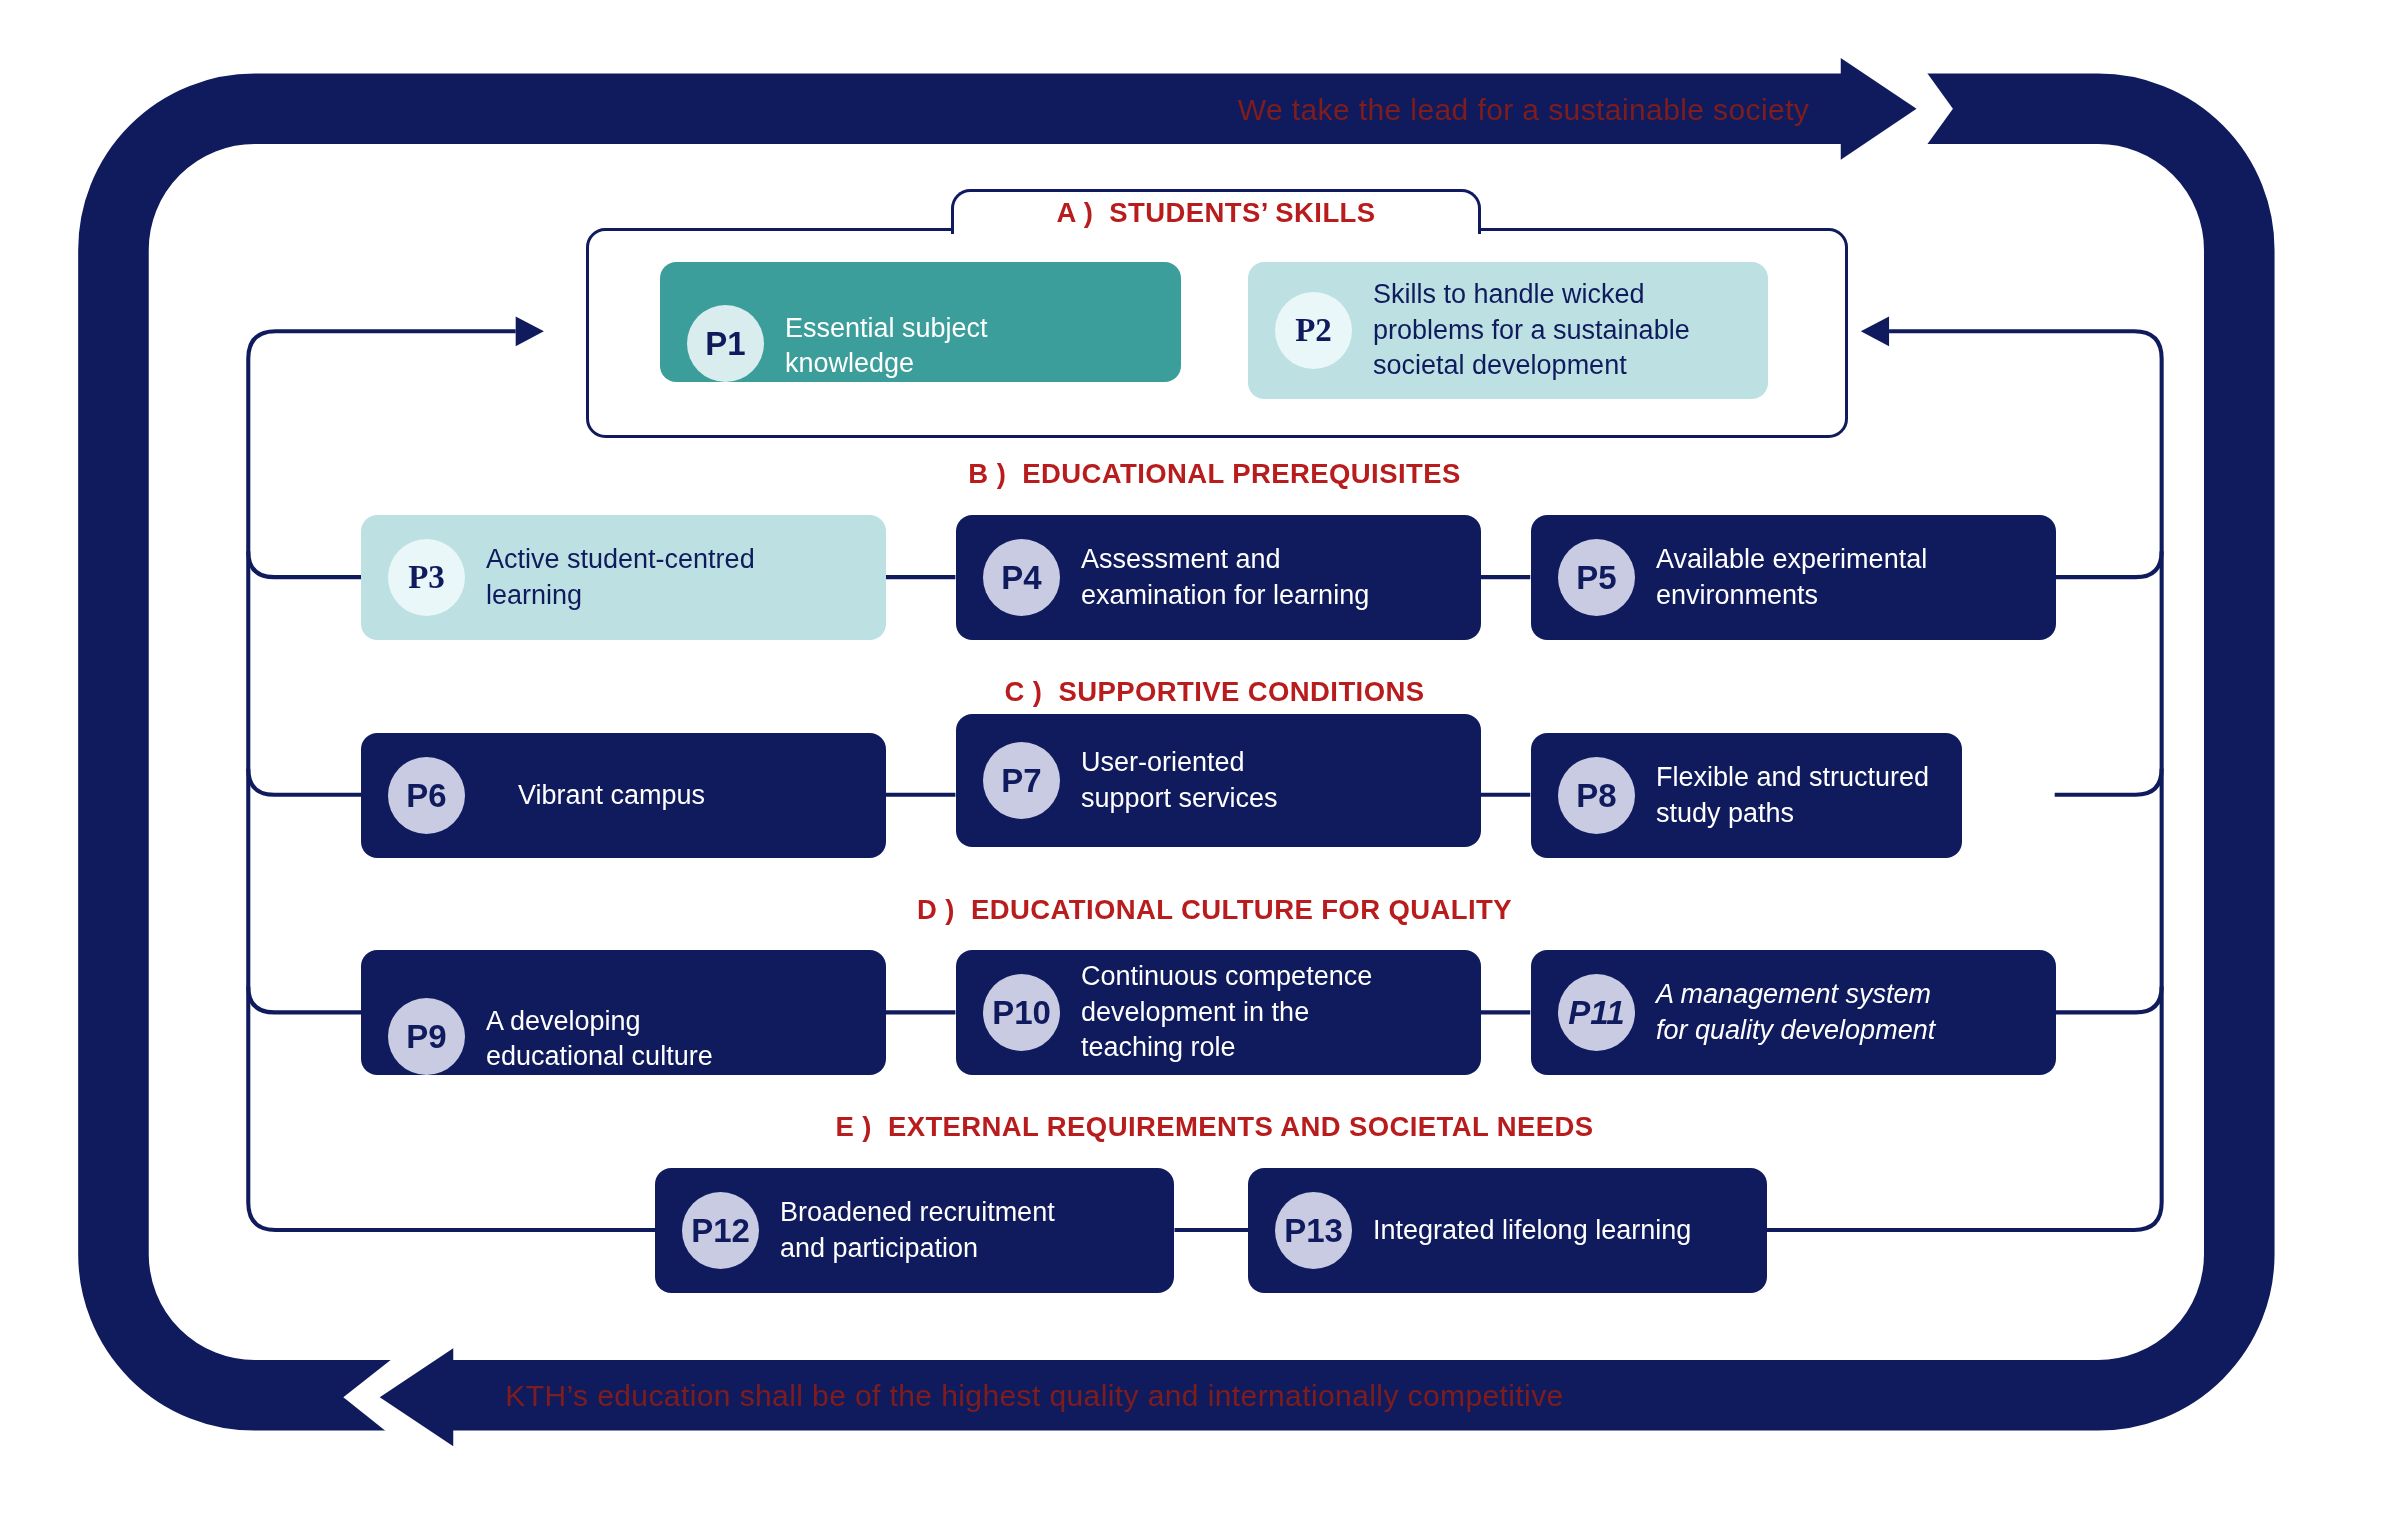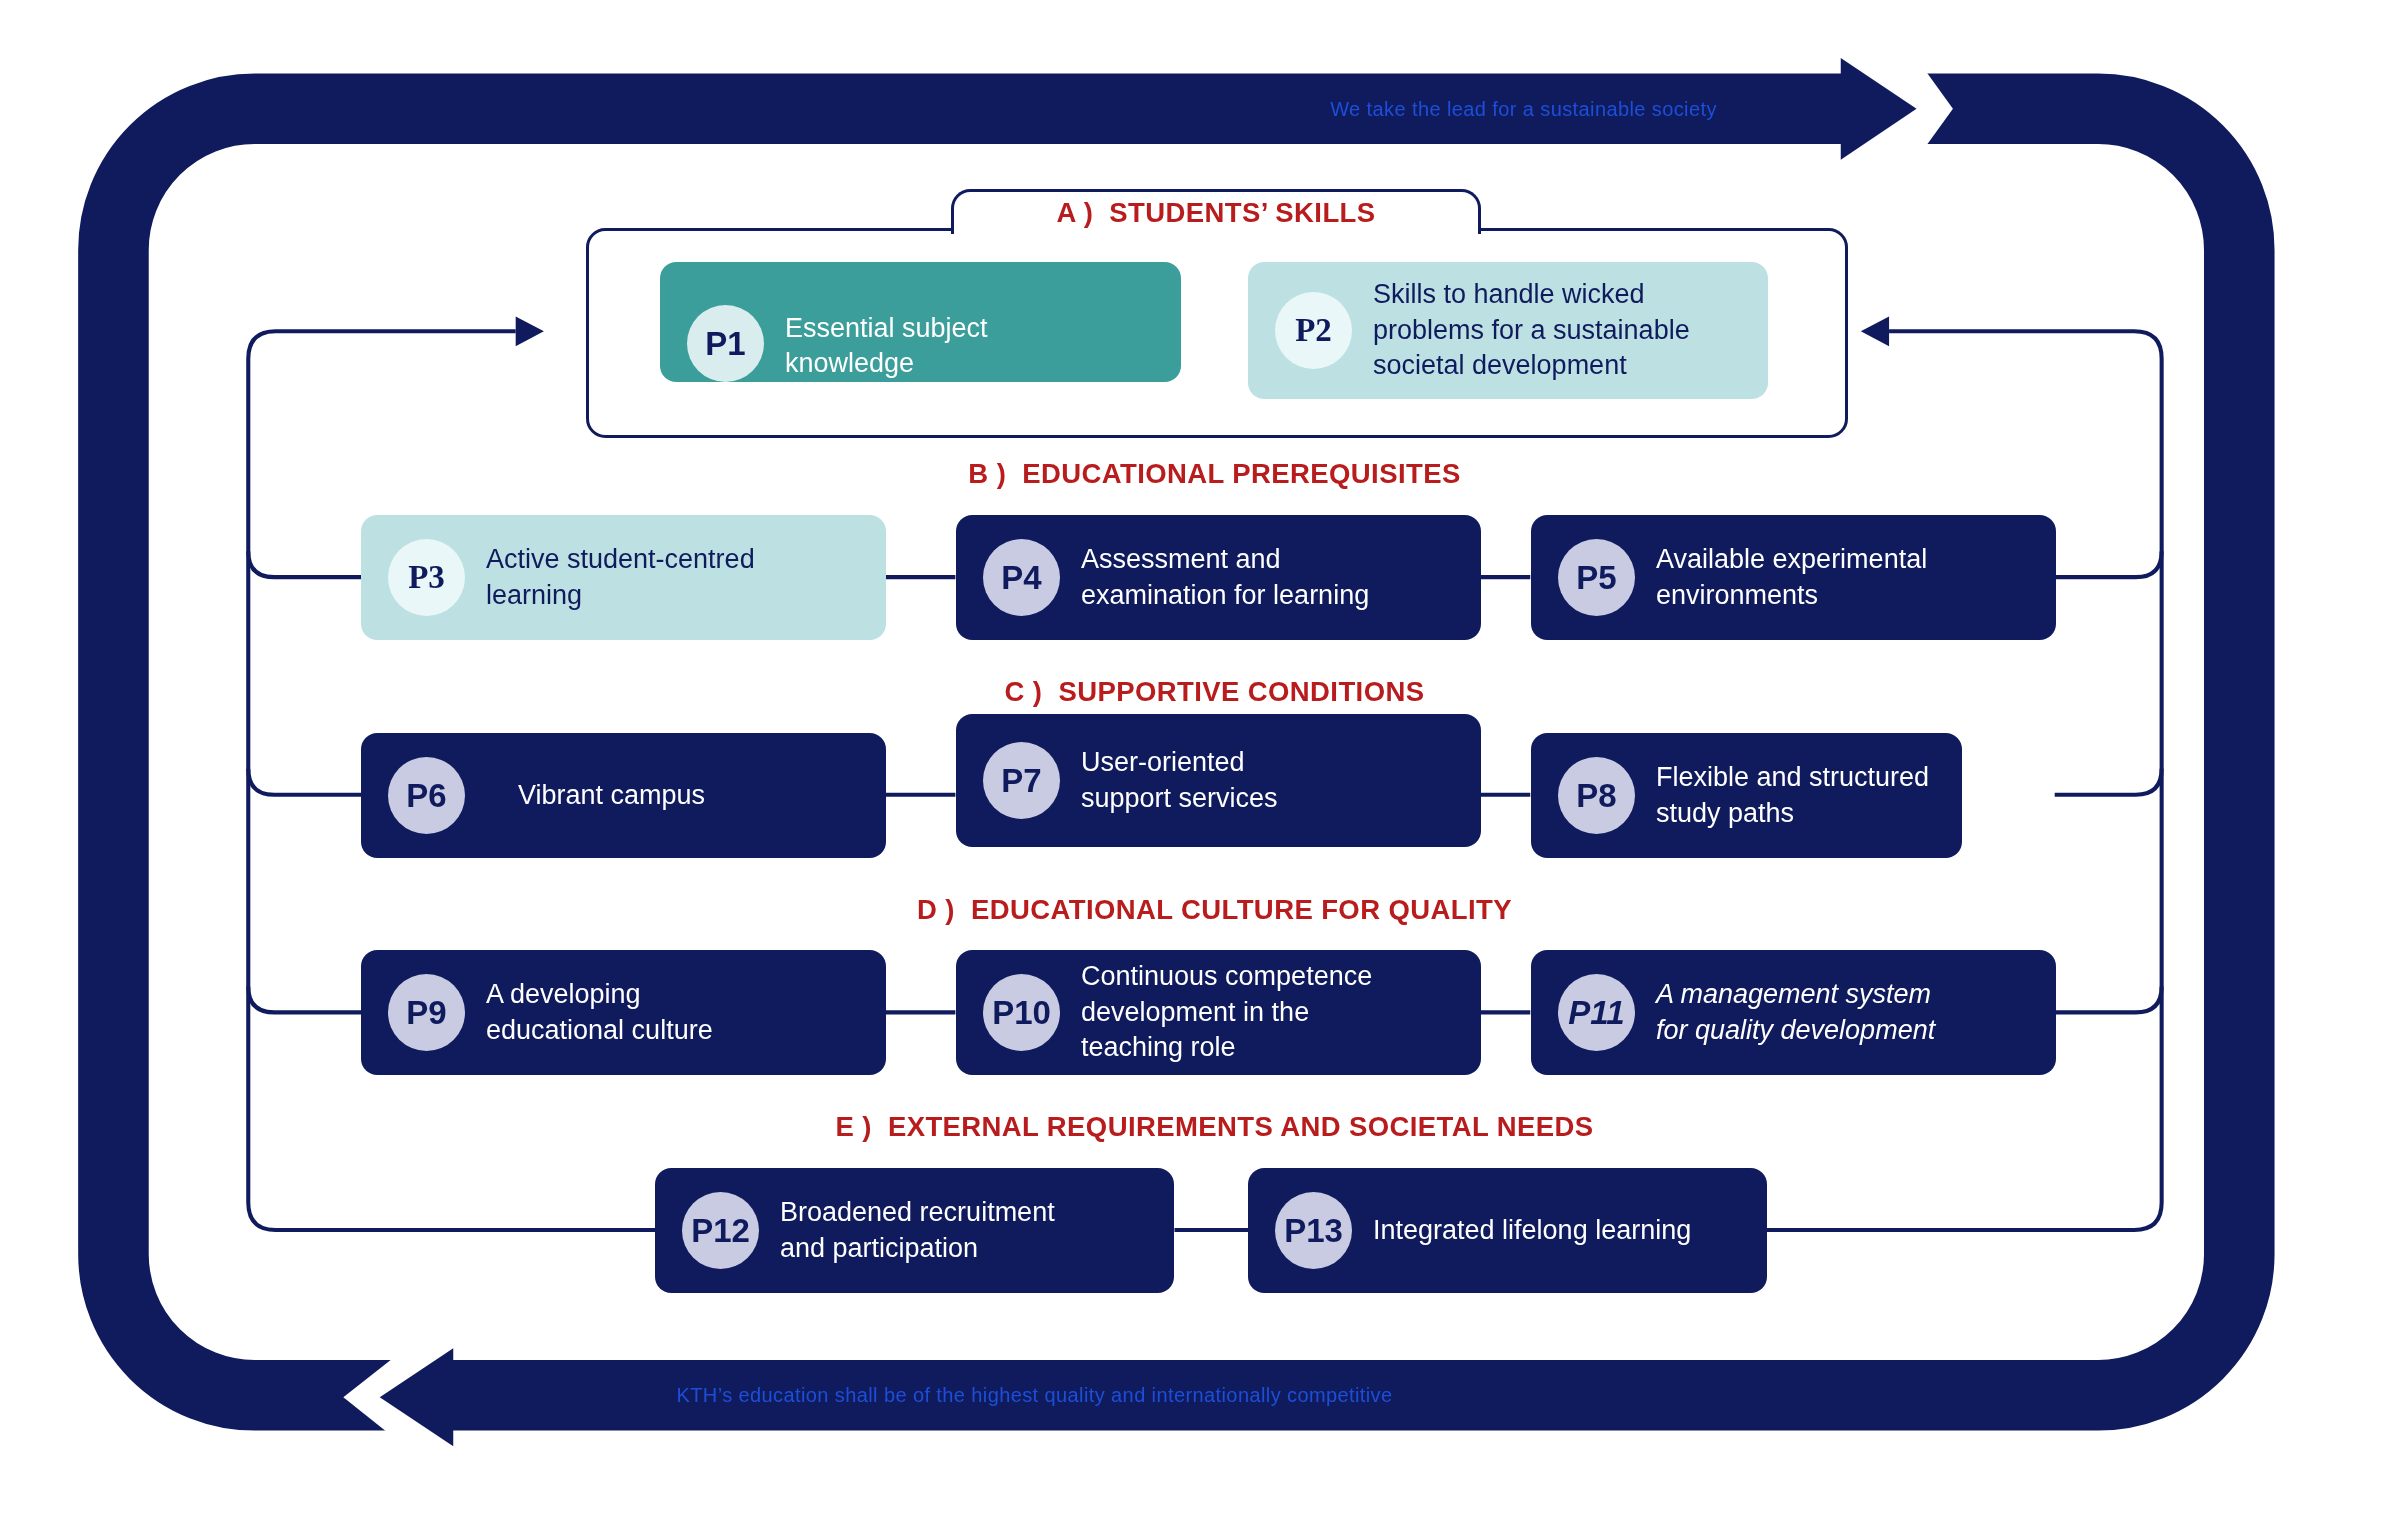--- a/index.html
+++ b/index.html
@@ -1,21 +1,21 @@
 <!DOCTYPE html>
 <html style="font-size:12px"><head>
 <meta charset="utf-8">
 <style>
   html,body{margin:0;padding:0;background:#ffffff;}
   body{width:2401px;height:1516px;position:relative;overflow:hidden;
        font-family:"Liberation Sans", sans-serif;color:#101b5e;}
   #stage{position:absolute;inset:0;width:2401px;height:1516px;}
   svg.bg{position:absolute;left:0;top:0;width:2401px;height:1516px;z-index:0;}
 
-  .band-text{position:absolute;z-index:5;color:#1d4ed8;font-size:20px;font-weight:500;
+  .band-text{position:absolute;z-index:5;color:#7f1d1d;font-size:30px;font-weight:500;
              letter-spacing:0.4px;display:flex;align-items:center;justify-content:center;}
   .band-text.top{left:1189px;top:74px;width:669px;height:71px;}
   .band-text.bottom{left:446px;top:1360px;width:1177px;height:71px;}
 
   .a-frame{position:absolute;left:586px;top:228px;width:1256px;height:204px;
            border:3.7px solid #101b5e;border-radius:19.3px;z-index:1;background:transparent;}
   .a-tab{position:absolute;left:951px;top:189px;width:524px;height:42px;z-index:2;
          background:#ffffff;border:3.7px solid #101b5e;border-bottom:none;
          border-radius:19.3px 19.3px 0 0;display:flex;align-items:center;justify-content:center;}
   .sec-label{font-size:27.5px;font-weight:bold;letter-spacing:0.4px;color:#b91c1c;white-space:pre;}
@@ -38,21 +38,21 @@
 
   
   .p1{left:660px;top:262px;width:521px;height:120px;align-items:flex-end;}
   .p2{left:1248px;top:262px;width:520px;height:137px;}
   .p3{left:361px;top:515px;width:525px;height:125px;}
   .p4{left:956px;top:515px;width:525px;height:125px;}
   .p5{left:1531px;top:515px;width:525px;height:125px;}
   .p6{left:361px;top:733px;width:525px;height:125px;gap:32px;}
   .p7{left:956px;top:714px;width:525px;height:133px;}
   .p8{left:1531px;top:733px;width:431px;height:125px;}
-  .p9{left:361px;top:950px;width:525px;height:125px;}
+  .p9{left:361px;top:950px;width:525px;height:125px;align-items:flex-end;}
   .p10{left:956px;top:950px;width:525px;height:125px;}
   .p11{left:1531px;top:950px;width:525px;height:125px;font-style:italic;}
   .p12{left:655px;top:1168px;width:519px;height:125px;}
   .p13{left:1248px;top:1168px;width:519px;height:125px;}
 </style>
 </head>
 <body>
 
 <div id="stage">
 

